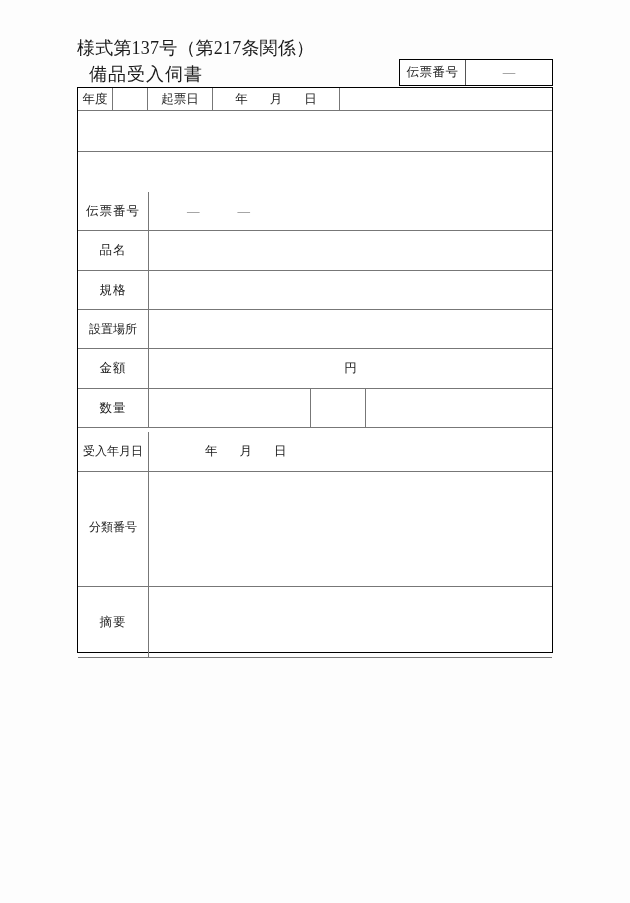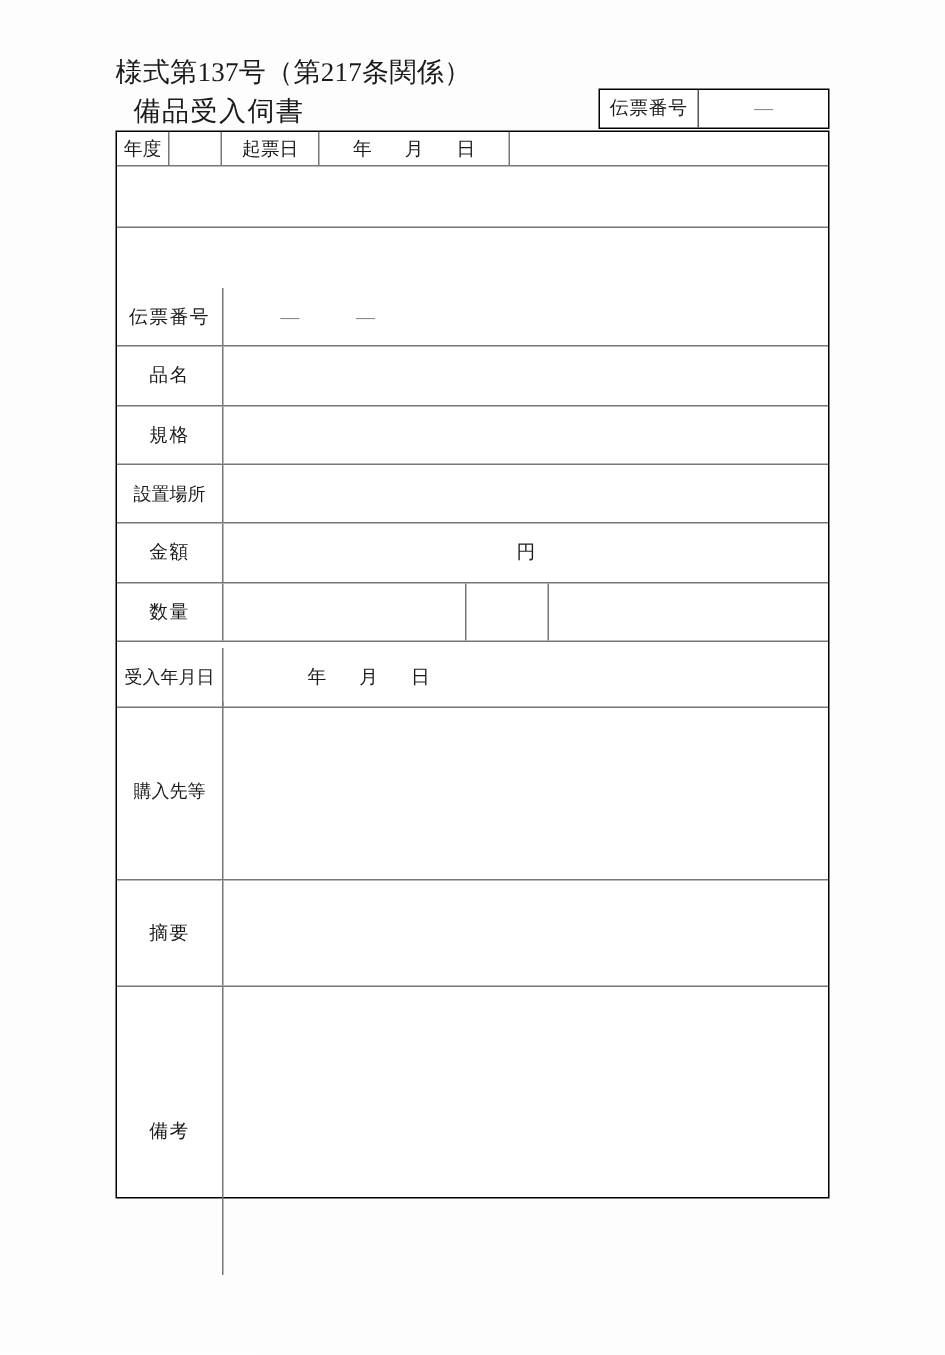--- a/index.html
+++ b/index.html
@@ -71,21 +71,21 @@
     font-size: 12.5px;
     color: #777;
   }
 
   
   .main-table {
     position: absolute;
     left: 77px;
     top: 87px;
     width: 476px;
-    height: 712px;
+    height: 566px;
     border: 1.6px solid #000;
     box-sizing: border-box;
     background: #fff;
   }
 
   .row {
     position: absolute;
     left: 0;
     width: 100%;
     box-sizing: border-box;
@@ -204,28 +204,24 @@
       <div class="cell" style="flex:1; padding-left:56px;">
         <span class="date-group">
           <span>年</span>
           <span>月</span>
           <span>日</span>
         </span>
       </div>
     </div>
 
     <div class="row" style="top:380px; height:119px;">
-      <div class="cell v-div label-cell tight" style="align-items:center;">購入先等</div>
+      <div class="cell v-div label-cell tight" style="align-items:center;">分類番号</div>
       <div class="cell" style="flex:1; align-items:flex-start;"></div>
     </div>
 
     <div class="row" style="top:499px; height:71px;">
       <div class="cell v-div label-cell">摘要</div>
       <div class="cell" style="flex:1; align-items:flex-start;"></div>
     </div>
 
-    <div class="row last" style="top:570px; height:192px;">
-      <div class="cell v-div label-cell">備考</div>
-      <div class="cell" style="flex:1; align-items:flex-start;"></div>
-    </div>
 
   </div>
 </div>
 
 </body></html>

